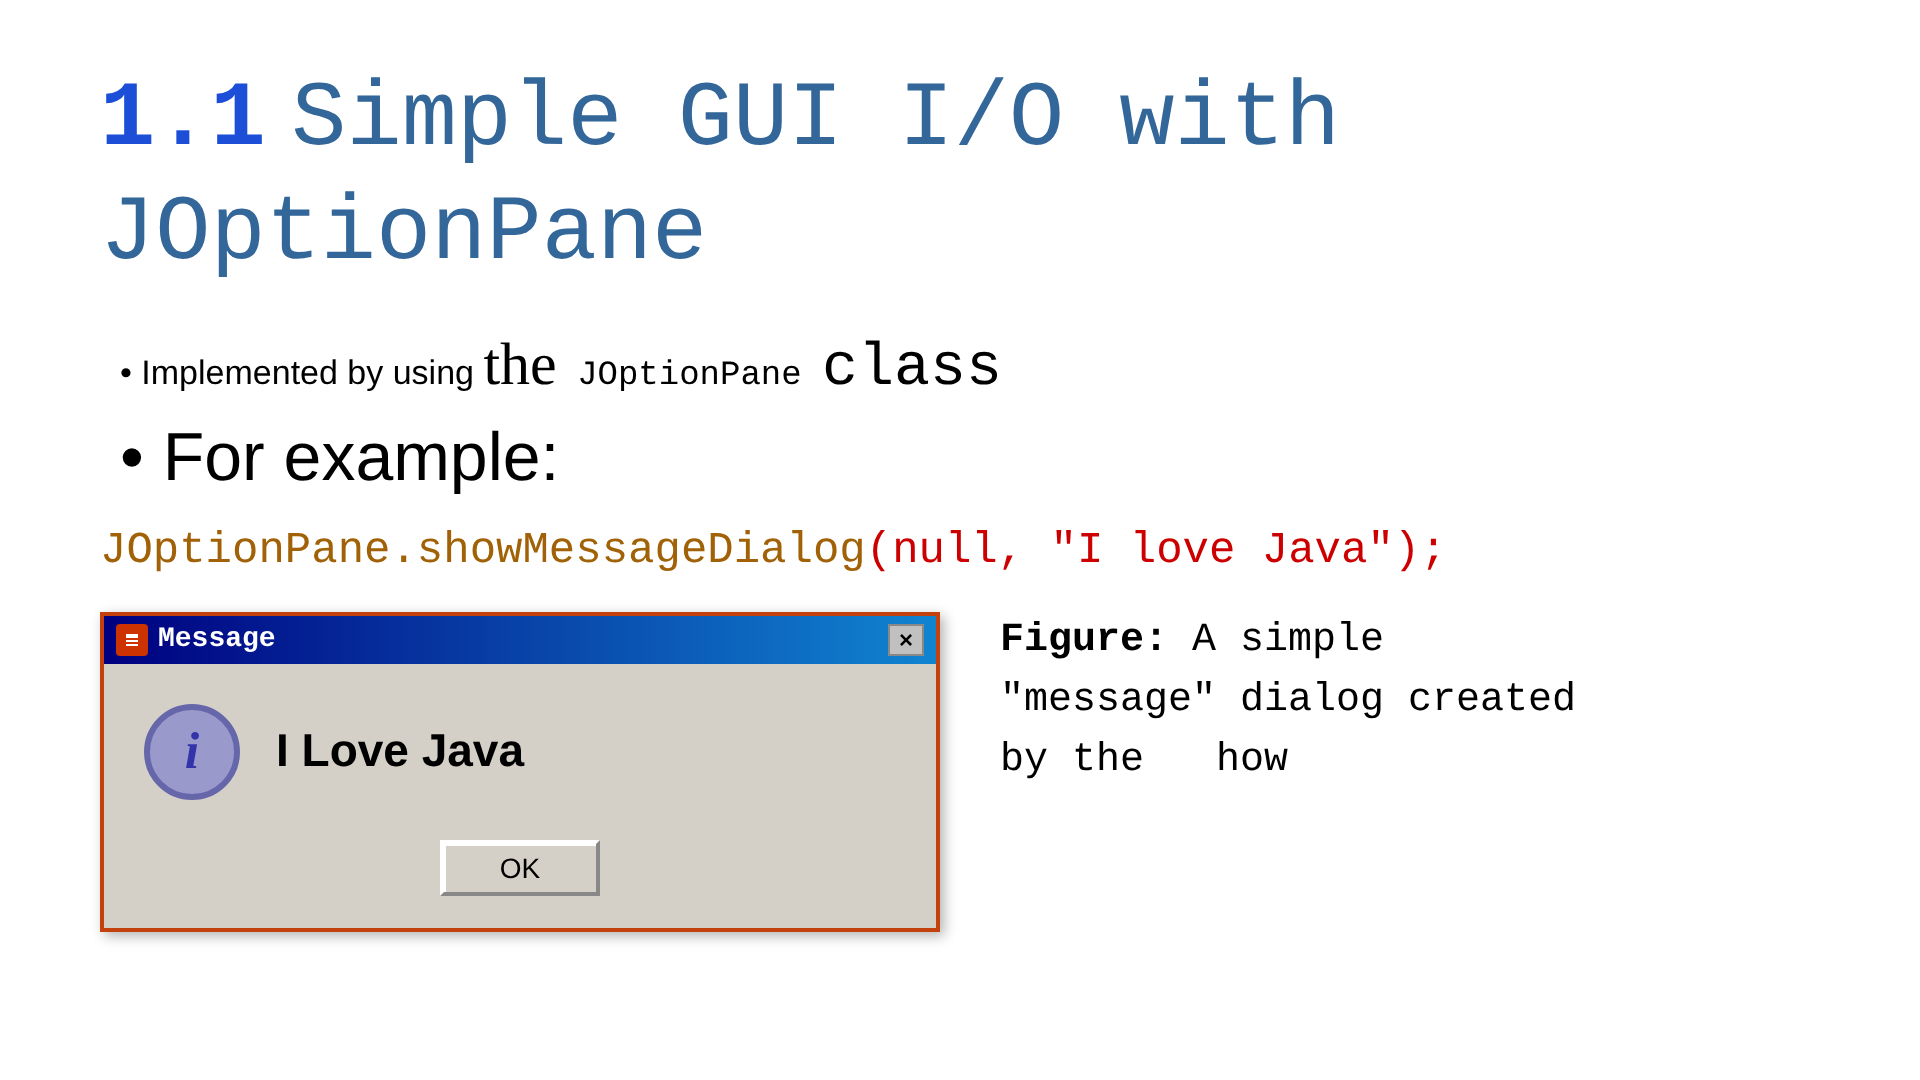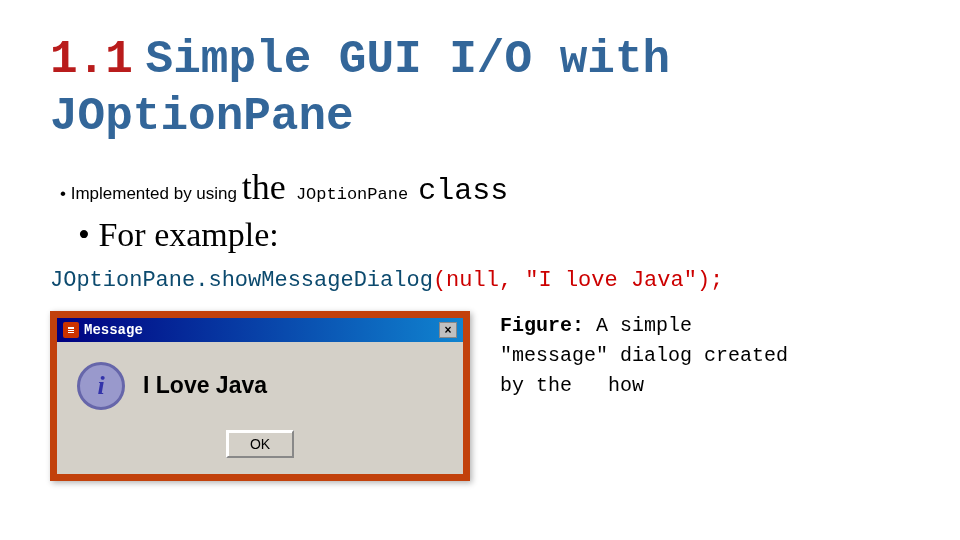--- a/index.html
+++ b/index.html
@@ -21,90 +21,89 @@
     }
 
     .title {
       font-size: 46px;
       line-height: 1.15;
       margin-bottom: 22px;
       color: #000000;
     }
 
     .title .number {
-      color: #b91c1c;
+      color: #1d4ed8;
       font-family: 'Courier New', Courier, monospace;
       font-weight: bold;
     }
 
     .title .title-text {
       color: #336699;
       font-family: 'Courier New', Courier, monospace;
-      font-weight: bold;
+      font-weight: normal;
     }
 
     .bullet-1 {
       font-size: 17px;
       color: #000;
       margin-bottom: 8px;
       margin-left: 10px;
     }
 
     .bullet-1 .the-word {
-      font-size: 36px;
+      font-size: 30px;
       font-family: 'Times New Roman', serif;
       color: #000;
     }
 
     .bullet-1 .class-word {
       font-size: 30px;
       font-family: Liberation Mono, monospace;
       color: #000;
     }
 
     .bullet-1 .joption-inline {
       font-family: 'Courier New', Courier, monospace;
       font-size: 17px;
       color: #000;
     }
 
     .bullet-2 {
       font-size: 34px;
       color: #000;
       margin-bottom: 14px;
-      margin-left: 28px;
-      font-family: Liberation Serif, serif;
+      margin-left: 10px;
     }
 
     .code-line {
       font-family: 'Courier New', Courier, monospace;
       font-size: 22px;
       color: #000;
       margin-bottom: 18px;
       white-space: nowrap;
     }
 
     .code-line .code-method {
-      color: #0c4a6e;
+      color: #a16207;
     }
 
     .code-line .code-args {
       color: #cc0000;
     }
 
     .dialog-area {
       display: flex;
       flex-direction: row;
       align-items: flex-start;
       gap: 30px;
     }
 
     .dialog-box {
       width: 420px;
-      border: 7px solid #c2410c;
+      border: 2px solid #c2410c;
       background: #7dd3fc;
       box-shadow: 2px 2px 6px rgba(0,0,0,0.3);
       flex-shrink: 0;
     }
 
     .dialog-titlebar {
       background: linear-gradient(to right, #000080, #1084d0);
       color: white;
       font-size: 14px;
       font-weight: bold;
@@ -183,21 +182,21 @@
     }
 
     .dialog-message {
       font-size: 23px;
       font-weight: bold;
       color: #000;
       font-family: Arial, sans-serif;
     }
 
     .dialog-ok-btn {
-      width: 68px;
+      width: 80px;
       height: 28px;
       background: #d4d0c8;
       border: 2px solid #888;
       border-top-color: #fff;
       border-left-color: #fff;
       font-size: 14px;
       font-family: Arial, sans-serif;
       cursor: pointer;
       display: flex;
       align-items: center;

